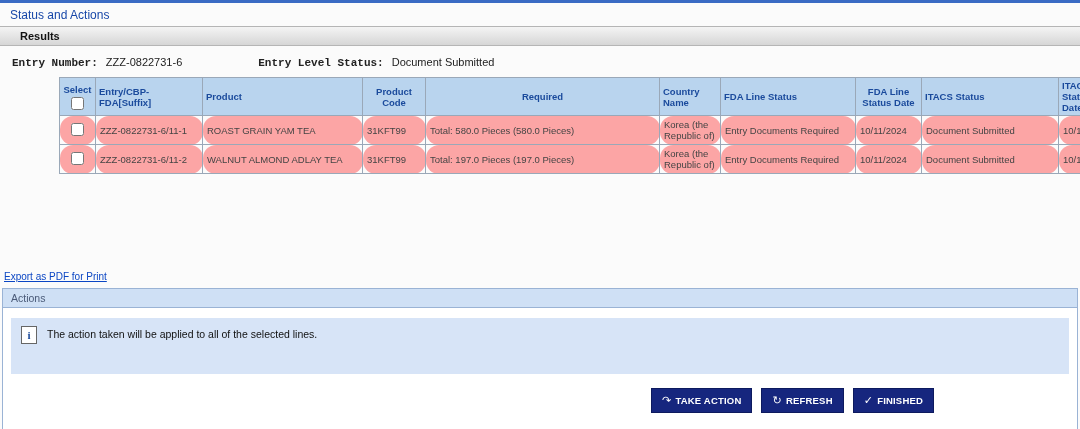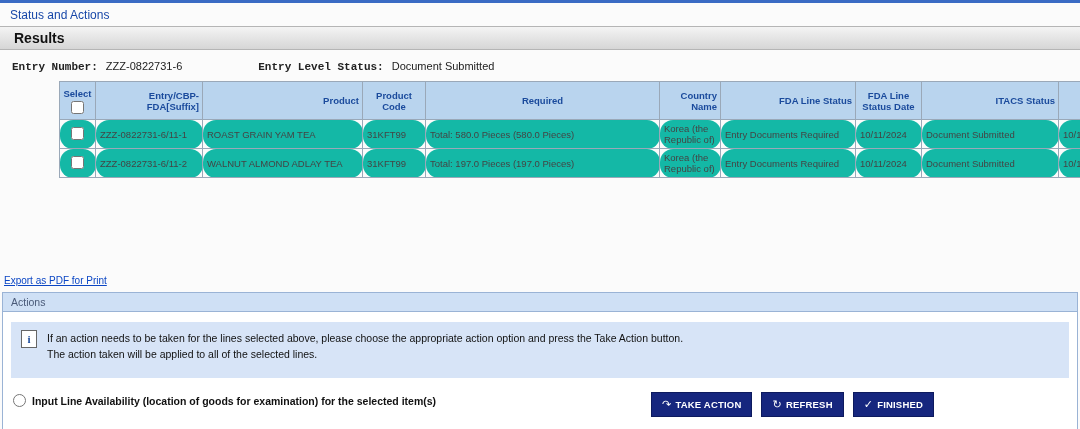--- a/index.html
+++ b/index.html
@@ -2,34 +2,34 @@
 <html><head>
 <meta charset="utf-8">
 <style>
   * { box-sizing: border-box; margin: 0; padding: 0; }
   html,body { width:1080px; height:429px; background:#fbfbfb; font-family:"Liberation Sans", sans-serif; }
   .topline { height:3px; background:#3a6bc4; width:100%; }
   .page-title { color:#1847a8; font-weight:normal; font-size:12px; padding:5px 10px 4px 10px; }
   .results-bar {
     background:linear-gradient(#f4f4f4,#d6d6d6);
     border-top:1px solid #b5b5b5; border-bottom:1px solid #b5b5b5;
-    font-size:14px; font-weight:bold; color:#111; padding:3px 14px;
+    font-size:11px; font-weight:bold; color:#111; padding:3px 20px;
   }
   .entry-info { padding:10px 12px 8px 12px; font-size:11px; color:#222; display:flex; gap:8px; align-items:baseline; }
   .entry-info .lbl { font-weight:bold;font-family:Liberation Mono, monospace; }
   .entry-info .gap { width:60px; }
   .tbl-wrap { padding:0 12px; }
   table { border-collapse:collapse; width:1056px; table-layout:fixed;margin-left:47px; }
   th, td { border:1px solid #9aa8b8; font-size:9.5px; vertical-align:middle; }
   th {
     background:#b9d4ee; color:#1a4a9c; font-weight:bold;
-    padding:2px 3px; text-align:right; height:32px;
+    padding:2px 3px; text-align:left; height:32px;
   }
   th.center { text-align:center; }
-  td { background:#14b8a6; color:#444; padding:3px 4px; height:28px;border-radius:13px; }
+  td { background:#fca5a5; color:#444; padding:3px 4px; height:28px;border-radius:13px; }
   td.center { text-align:center; }
   .hdr-check { display:block; margin:2px auto 0 auto; }
   .spacer { height:92px; }
   .export-link { display:inline-block; margin:4px 14px 4px 4px; font-size:10px; color:#0b46c4; text-decoration:underline; cursor:pointer; }
   .actions-panel { border:1px solid #9ab3d5; margin:2px 2px 0 2px; background:#fff; }
   .actions-header {
     background:#cfe0f5; border-bottom:1px solid #9ab3d5;
     color:#4a5a78; font-size:10.5px; padding:3px 8px;
   }
   .info-box {
@@ -136,30 +136,25 @@
 <div class="spacer"></div>
 
 <a class="export-link">Export as PDF for Print</a>
 
 <div class="actions-panel">
   <div class="actions-header">Actions</div>
 
   <div class="info-box">
     <div class="info-icon">i</div>
     <div class="info-lines">
-      <div>If an action needs to be taken for the lines selected above, please choose the appropriate action option and press the Take Action button.</div>
       <div>The action taken will be applied to all of the selected lines.</div>
     </div>
   </div>
 
   <div class="options-area">
-    <div class="radio-row">
-      <input type="radio" name="action" style="">
-      <label>Input Line Availability (location of goods for examination) for the selected item(s)</label>
-    </div>
 
     <div class="btn-row">
       <button class="act-btn">
         <span class="glyph">↷</span>
         <span>TAKE ACTION</span>
       </button>
       <button class="act-btn">
         <span class="glyph">↻</span>
         <span>REFRESH</span>
       </button>

